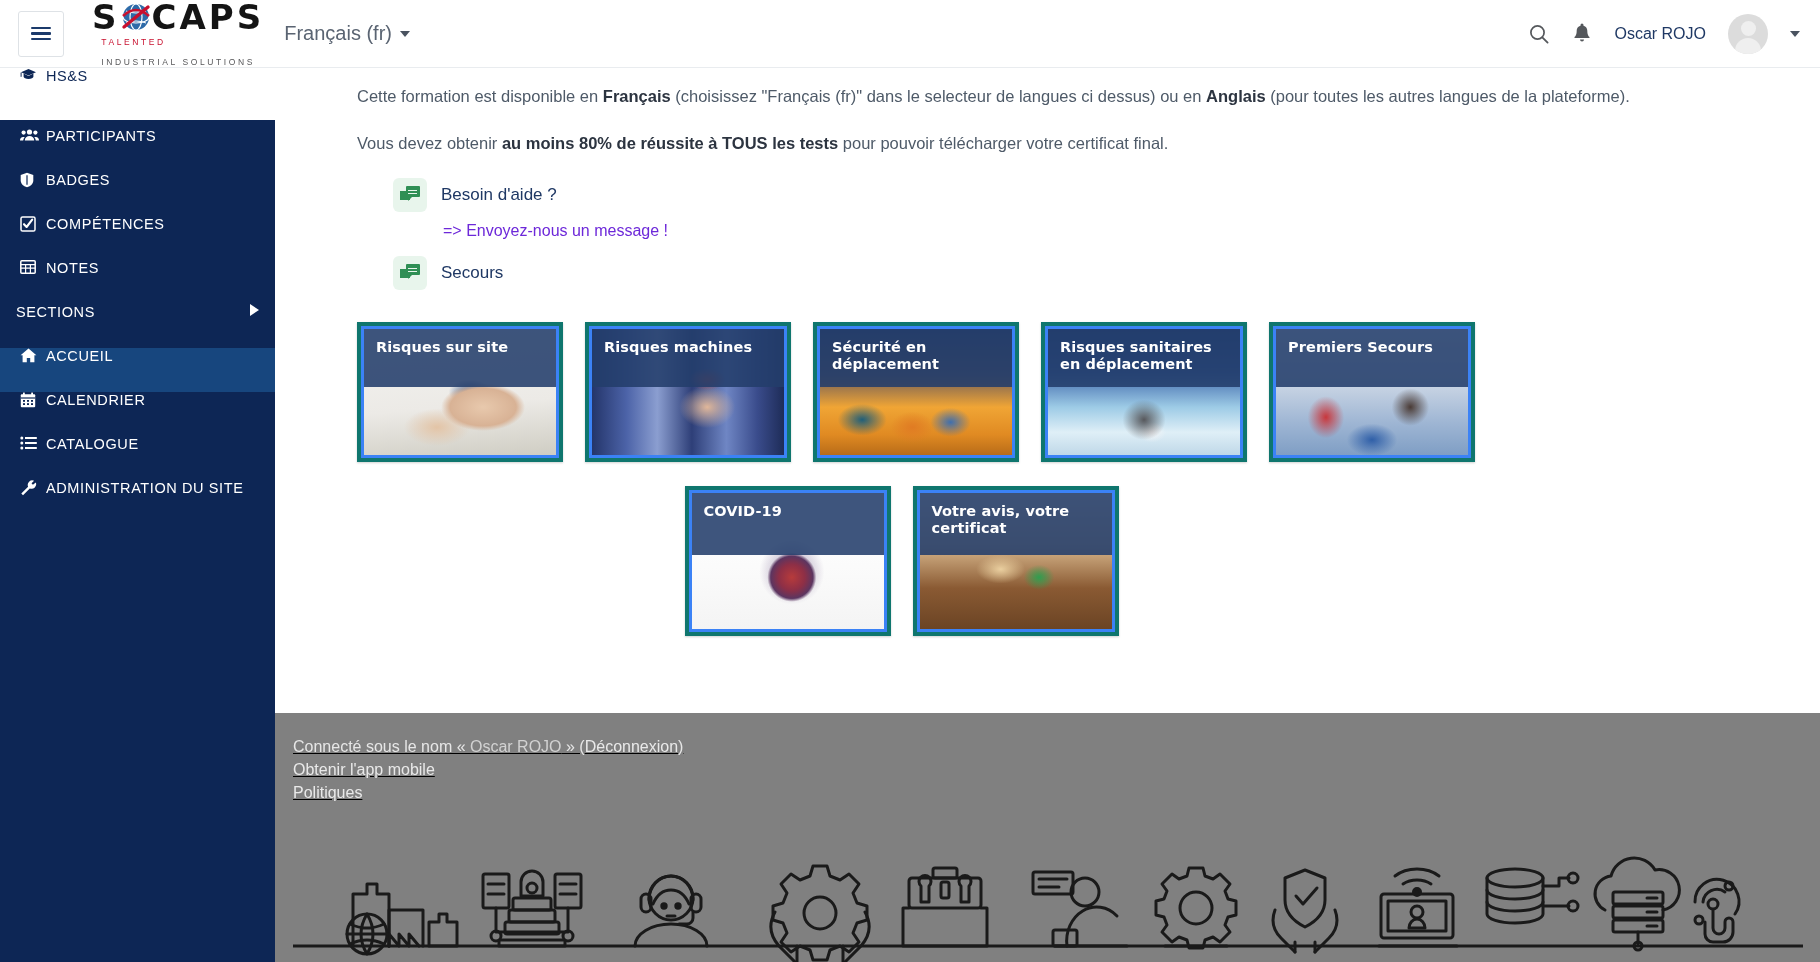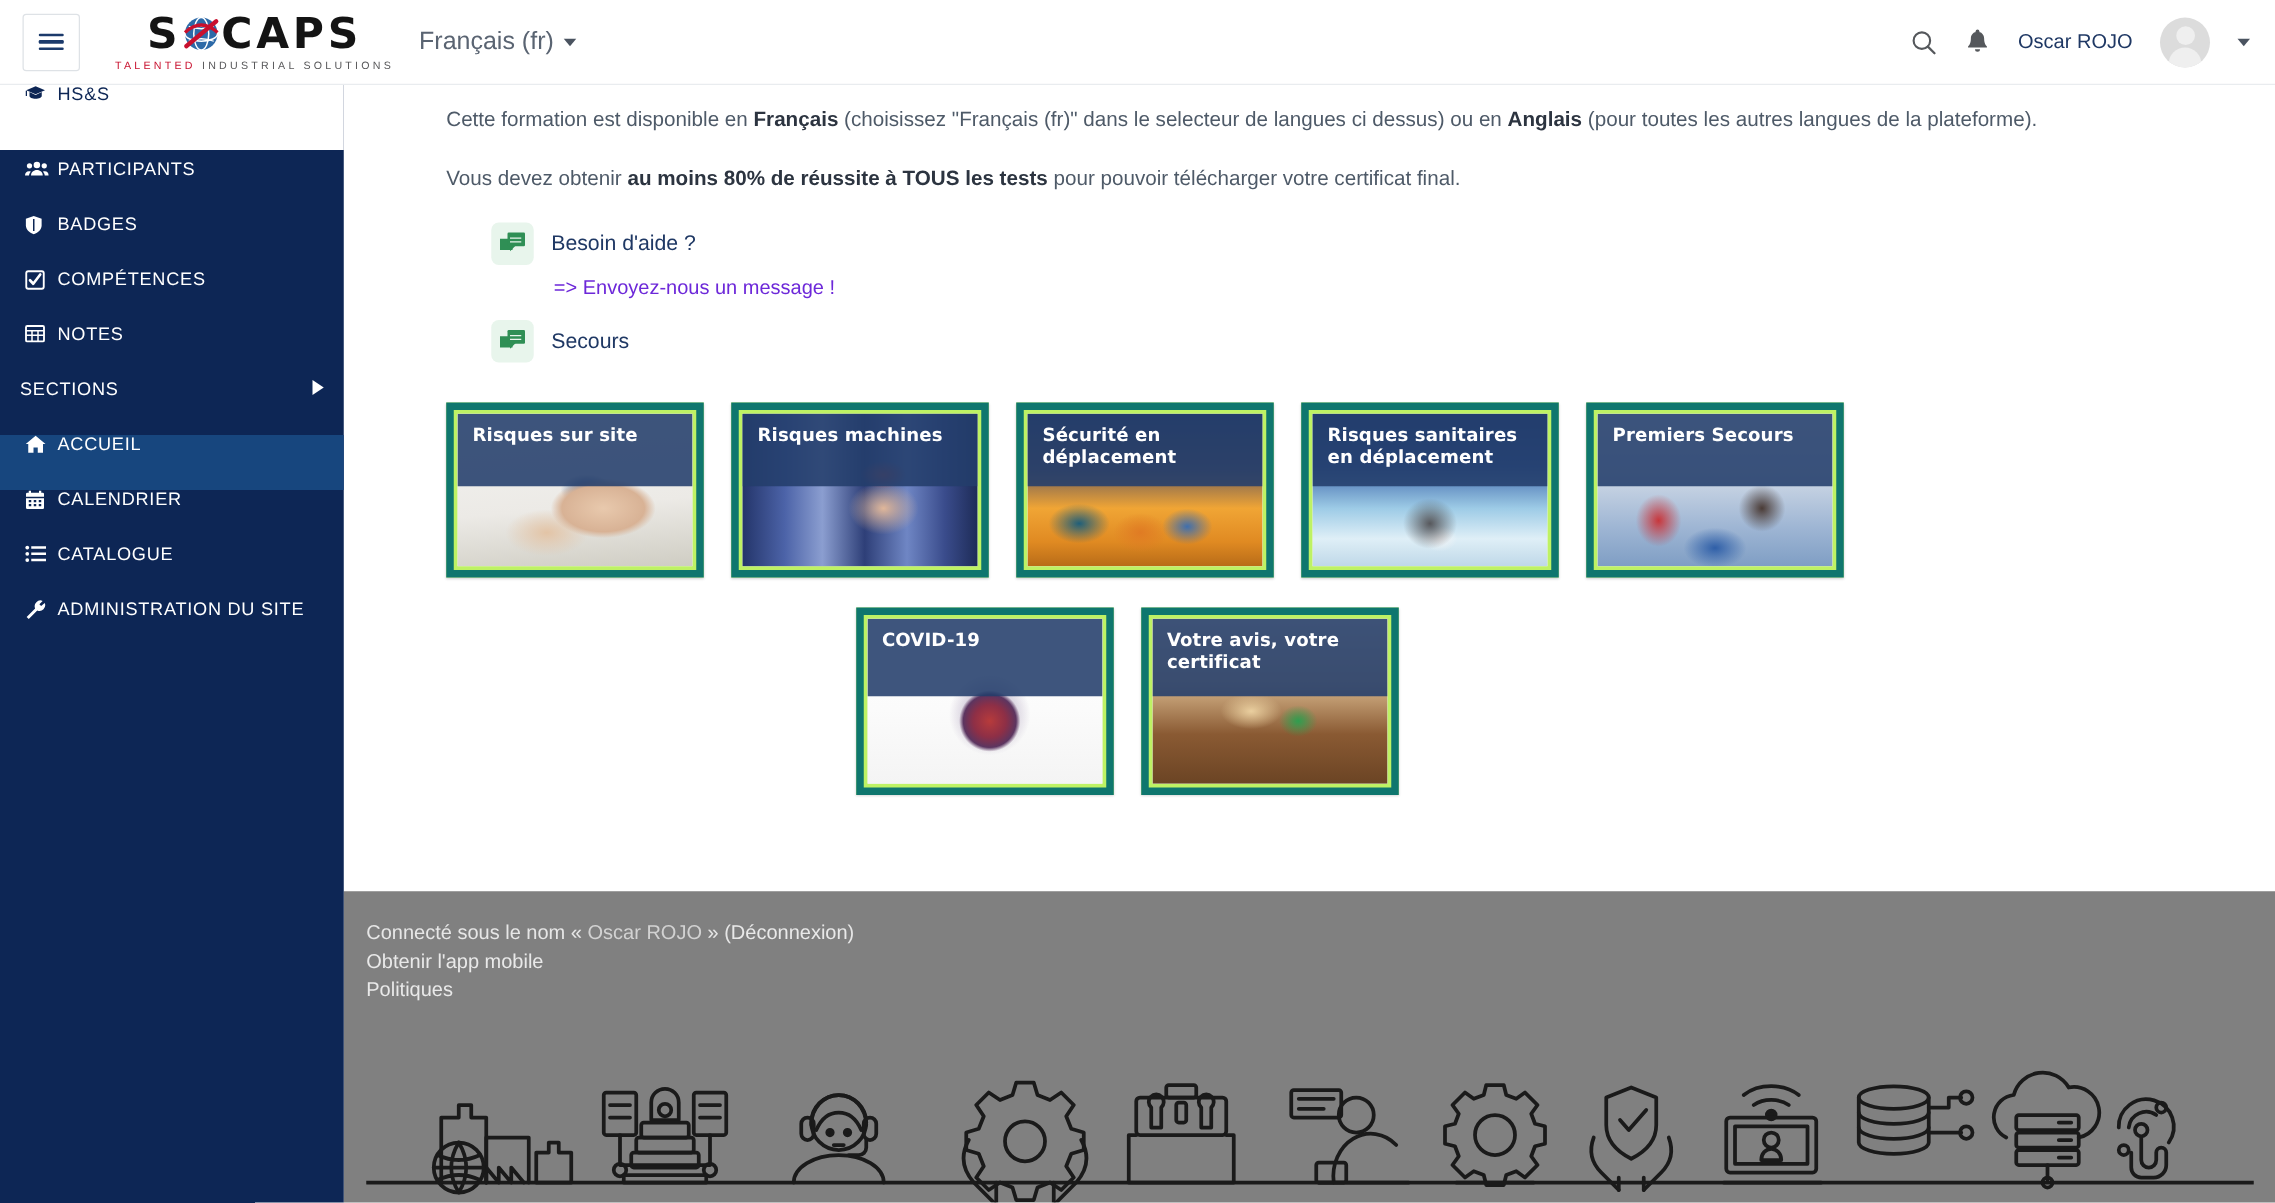--- a/index.html
+++ b/index.html
@@ -46,20 +46,21 @@
     font-family: "DejaVu Sans", sans-serif;
   }
   .brand .globe {
     display: inline-block; position: relative;
     width: 30px; height: 30px; margin: 0 1px;
   }
   .brand .tagline {
     margin-top: 3px;
     font-size: 8.5px; letter-spacing: 2.6px; color: #58585a;
     display: flex;
+    flex-direction: column;
   }
   .brand .tagline .red { color: #c8102e; }
 
   .lang-select {
     margin-left: 20px; display: flex; align-items: center; gap: 8px;
     color: #5a6472; font-size: 20px; cursor: pointer;
   }
   .caret-down {
     width: 0; height: 0;
     border-left: 5px solid transparent; border-right: 5px solid transparent;
@@ -165,22 +166,22 @@
     color: #6d28d9; font-size: 16px; margin-left: 86px; margin-top: 10px;
   }
 
   
   .card-row {
     display: flex; gap: 22px; margin-top: 32px;
   }
   .card-row.row2 { justify-content: center; margin-top: 24px; margin-right: 320px; }
   .card {
     width: 206px; height: 140px;
-    background: #bef264;
-    border: 6px solid #0f766e;
+    background: #3b82f6;
+    border: 4px solid #0f766e;
     padding: 3px;
     box-shadow: 0 1px 2px rgba(0,0,0,.18);
     cursor: pointer;
     position: relative;
     flex: none;
   }
   .card.tall { height: 150px; }
   .card-inner {
     width: 100%; height: 100%;
     position: relative; overflow: hidden;
@@ -249,21 +250,21 @@
       linear-gradient(180deg, #f3e3cf 0%, #d9b98e 38%, #8a5a33 70%, #6b4424 100%);
   }
 
   
   .footer {
     position: absolute; left: 275px; top: 713px;
     width: 1545px; height: 249px;
     background: #808080;
     overflow: hidden;
   }
-  .footer-links { padding: 22px 0 0 18px; }
+  .footer-links { padding: 22px 0 0 18px; text-decoration: underline; }
   .footer-line { font-size: 16px; line-height: 1.45; color: #e6e6e6; }
   .footer-line .muted { color: #d2d2d2; }
   .footer-line a { color: #e9e9e9; text-decoration: none; cursor: pointer; }
   .footer-art {
     position: absolute; left: 18px; bottom: 0;
     width: 1510px; height: 120px;
   }
 </style>
 </head>
 <body>

